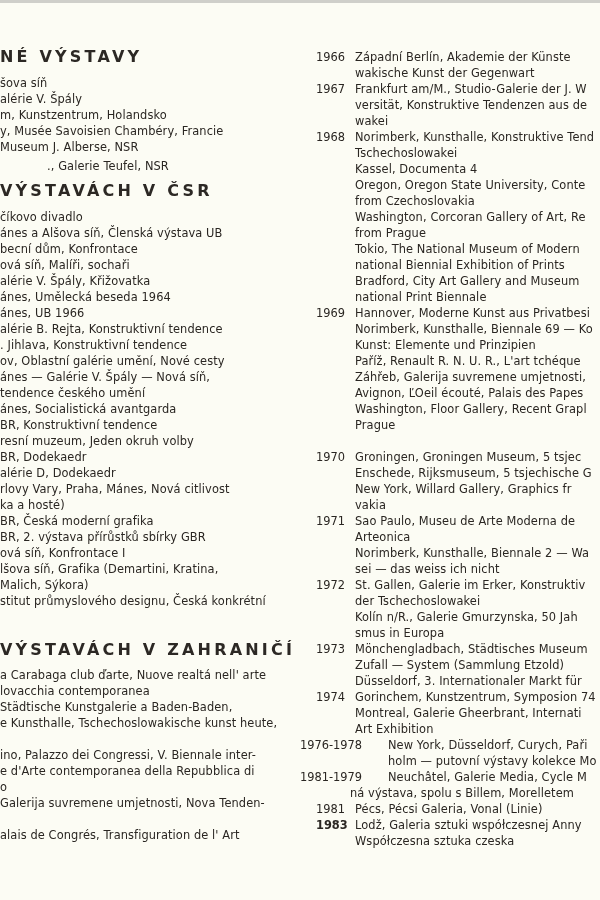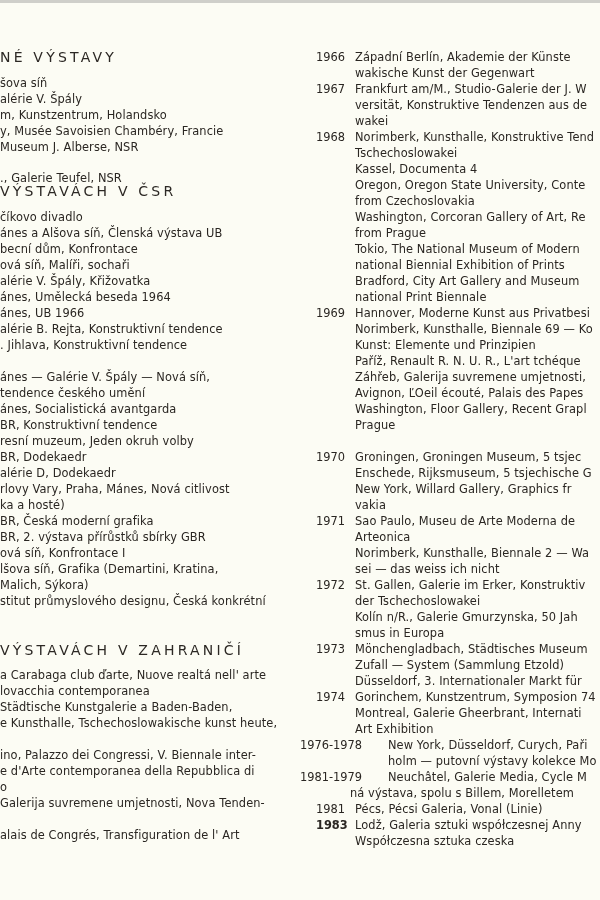--- a/index.html
+++ b/index.html
@@ -38,55 +38,57 @@
     .line {
       position: absolute;
       white-space: nowrap;
       font-size: 11.4px;
       line-height: 16px;
       letter-spacing: 0.1px;
     }
     .heading {
       position: absolute;
       white-space: nowrap;
-      font-size: 14px;
+      font-size: 16px;
       letter-spacing: 3.2px;
       line-height: 16px;
       color: #2c2824;
+      font-weight: bold;
     }
     .year {
       position: absolute;
       white-space: nowrap;
       font-size: 11.4px;
       line-height: 16px;
     }
   </style>
 </head>
 <body>
 
 <div class="top-strip"></div>
 
 <div class="col left-col" id="left-col">
     <div class="heading" style="top: 49px; left: 0px;">NÉ VÝSTAVY</div>
     <div class="line" style="top: 75px; left: 0px;">šova síň</div>
     <div class="line" style="top: 91px; left: 0px;">alérie V. Špály</div>
     <div class="line" style="top: 107px; left: 0px;">m, Kunstzentrum, Holandsko</div>
     <div class="line" style="top: 123px; left: 0px;">y, Musée Savoisien Chambéry, Francie</div>
     <div class="line" style="top: 139px; left: 0px;">Museum J. Alberse, NSR</div>
-    <div class="line" style="top: 170px; left: 0px;">., Galerie Teufel, NSR</div>
+    <div class="line" style="top: 158px; left: 0px; padding-left: 47px;">., Galerie Teufel, NSR</div>
     <div class="heading" style="top: 183px; left: 0px;">VÝSTAVÁCH V ČSR</div>
     <div class="line" style="top: 209px; left: 0px;">číkovo divadlo</div>
     <div class="line" style="top: 225px; left: 0px;">ánes a Alšova síň, Členská výstava UB</div>
     <div class="line" style="top: 241px; left: 0px; text-align: center;">becní dům, Konfrontace</div>
     <div class="line" style="top: 257px; left: 0px;">ová síň, Malíři, sochaři</div>
     <div class="line" style="top: 273px; left: 0px;">alérie V. Špály, Křižovatka</div>
     <div class="line" style="top: 289px; left: 0px;">ánes, Umělecká beseda 1964</div>
     <div class="line" style="top: 305px; left: 0px;">ánes, UB 1966</div>
     <div class="line" style="top: 321px; left: 0px;">alérie B. Rejta, Konstruktivní tendence</div>
     <div class="line" style="top: 337px; left: 0px;">. Jihlava, Konstruktivní tendence</div>
+    <div class="line" style="top: 353px; left: 0px;">ov, Oblastní galérie umění, Nové cesty</div>
     <div class="line" style="top: 369px; left: 0px;">ánes — Galérie V. Špály — Nová síň,</div>
     <div class="line" style="top: 385px; left: 0px;">tendence českého umění</div>
     <div class="line" style="top: 401px; left: 0px;">ánes, Socialistická avantgarda</div>
     <div class="line" style="top: 417px; left: 0px;">BR, Konstruktivní tendence</div>
     <div class="line" style="top: 433px; left: 0px;">resní muzeum, Jeden okruh volby</div>
     <div class="line" style="top: 449px; left: 0px;">BR, Dodekaedr</div>
     <div class="line" style="top: 465px; left: 0px;">alérie D, Dodekaedr</div>
     <div class="line" style="top: 481px; left: 0px;">rlovy Vary, Praha, Mánes, Nová citlivost</div>
     <div class="line" style="top: 497px; left: 0px;">ka a hosté)</div>
     <div class="line" style="top: 513px; left: 0px;">BR, Česká moderní grafika</div>

